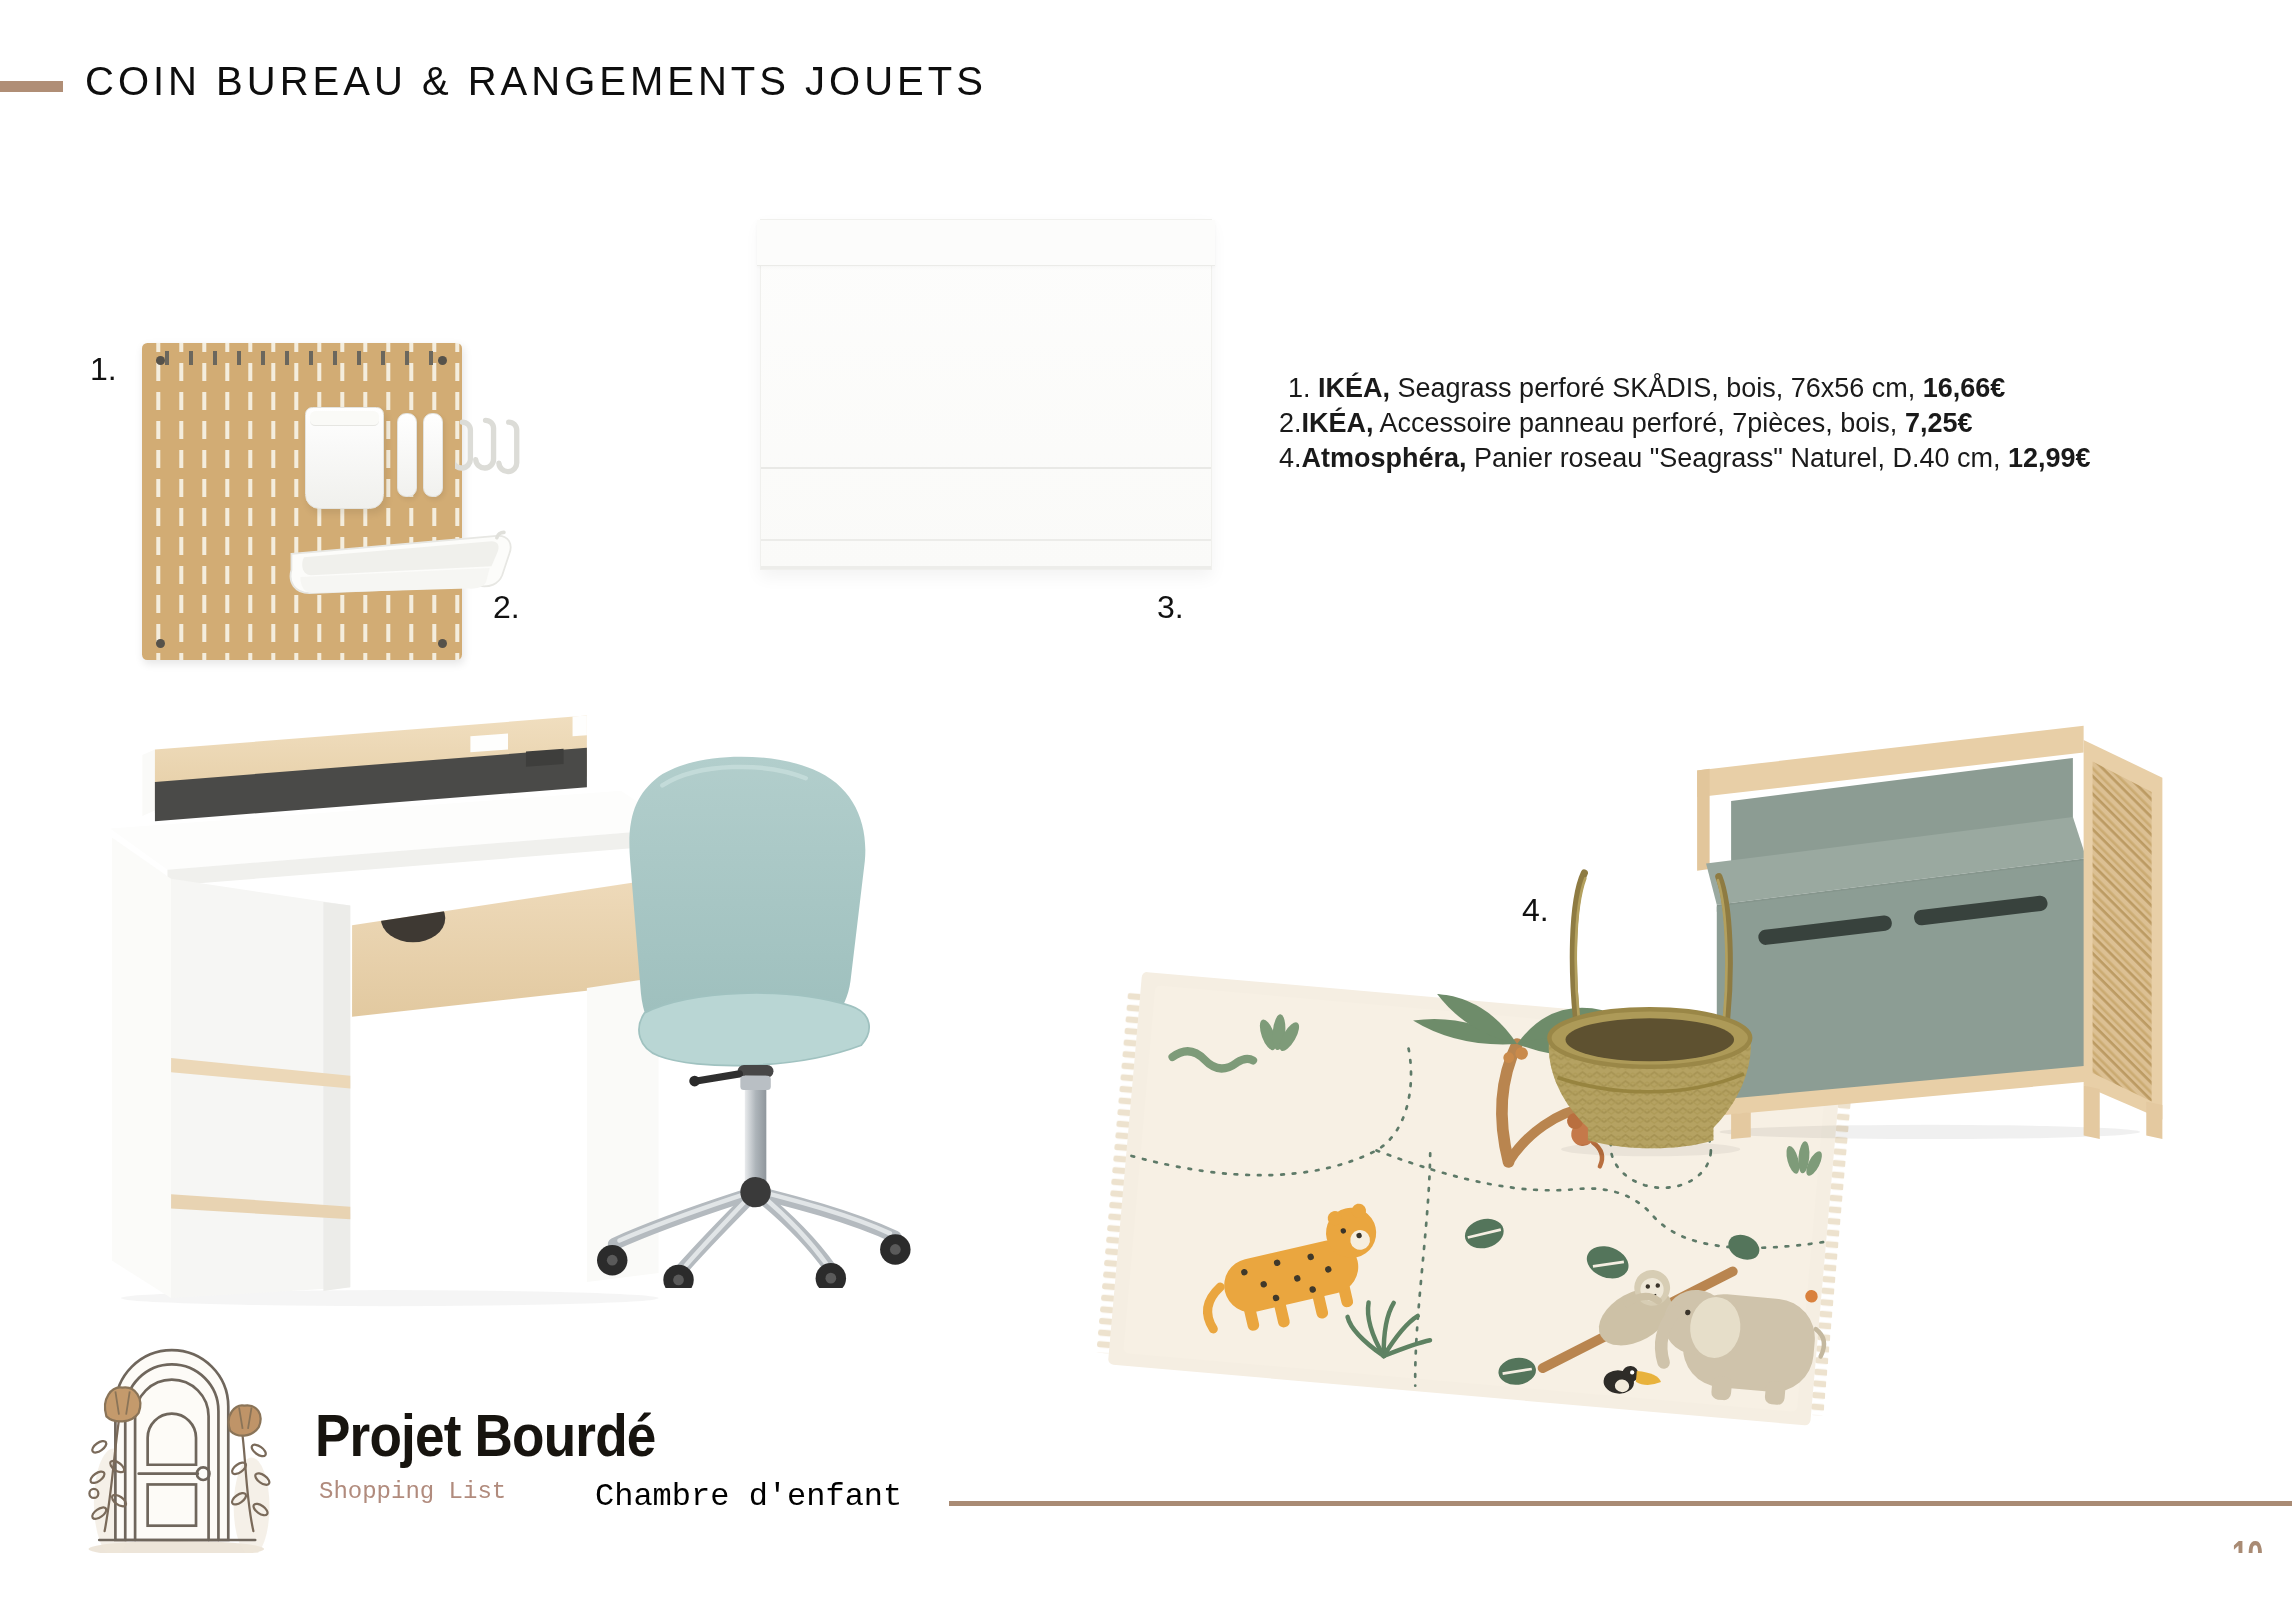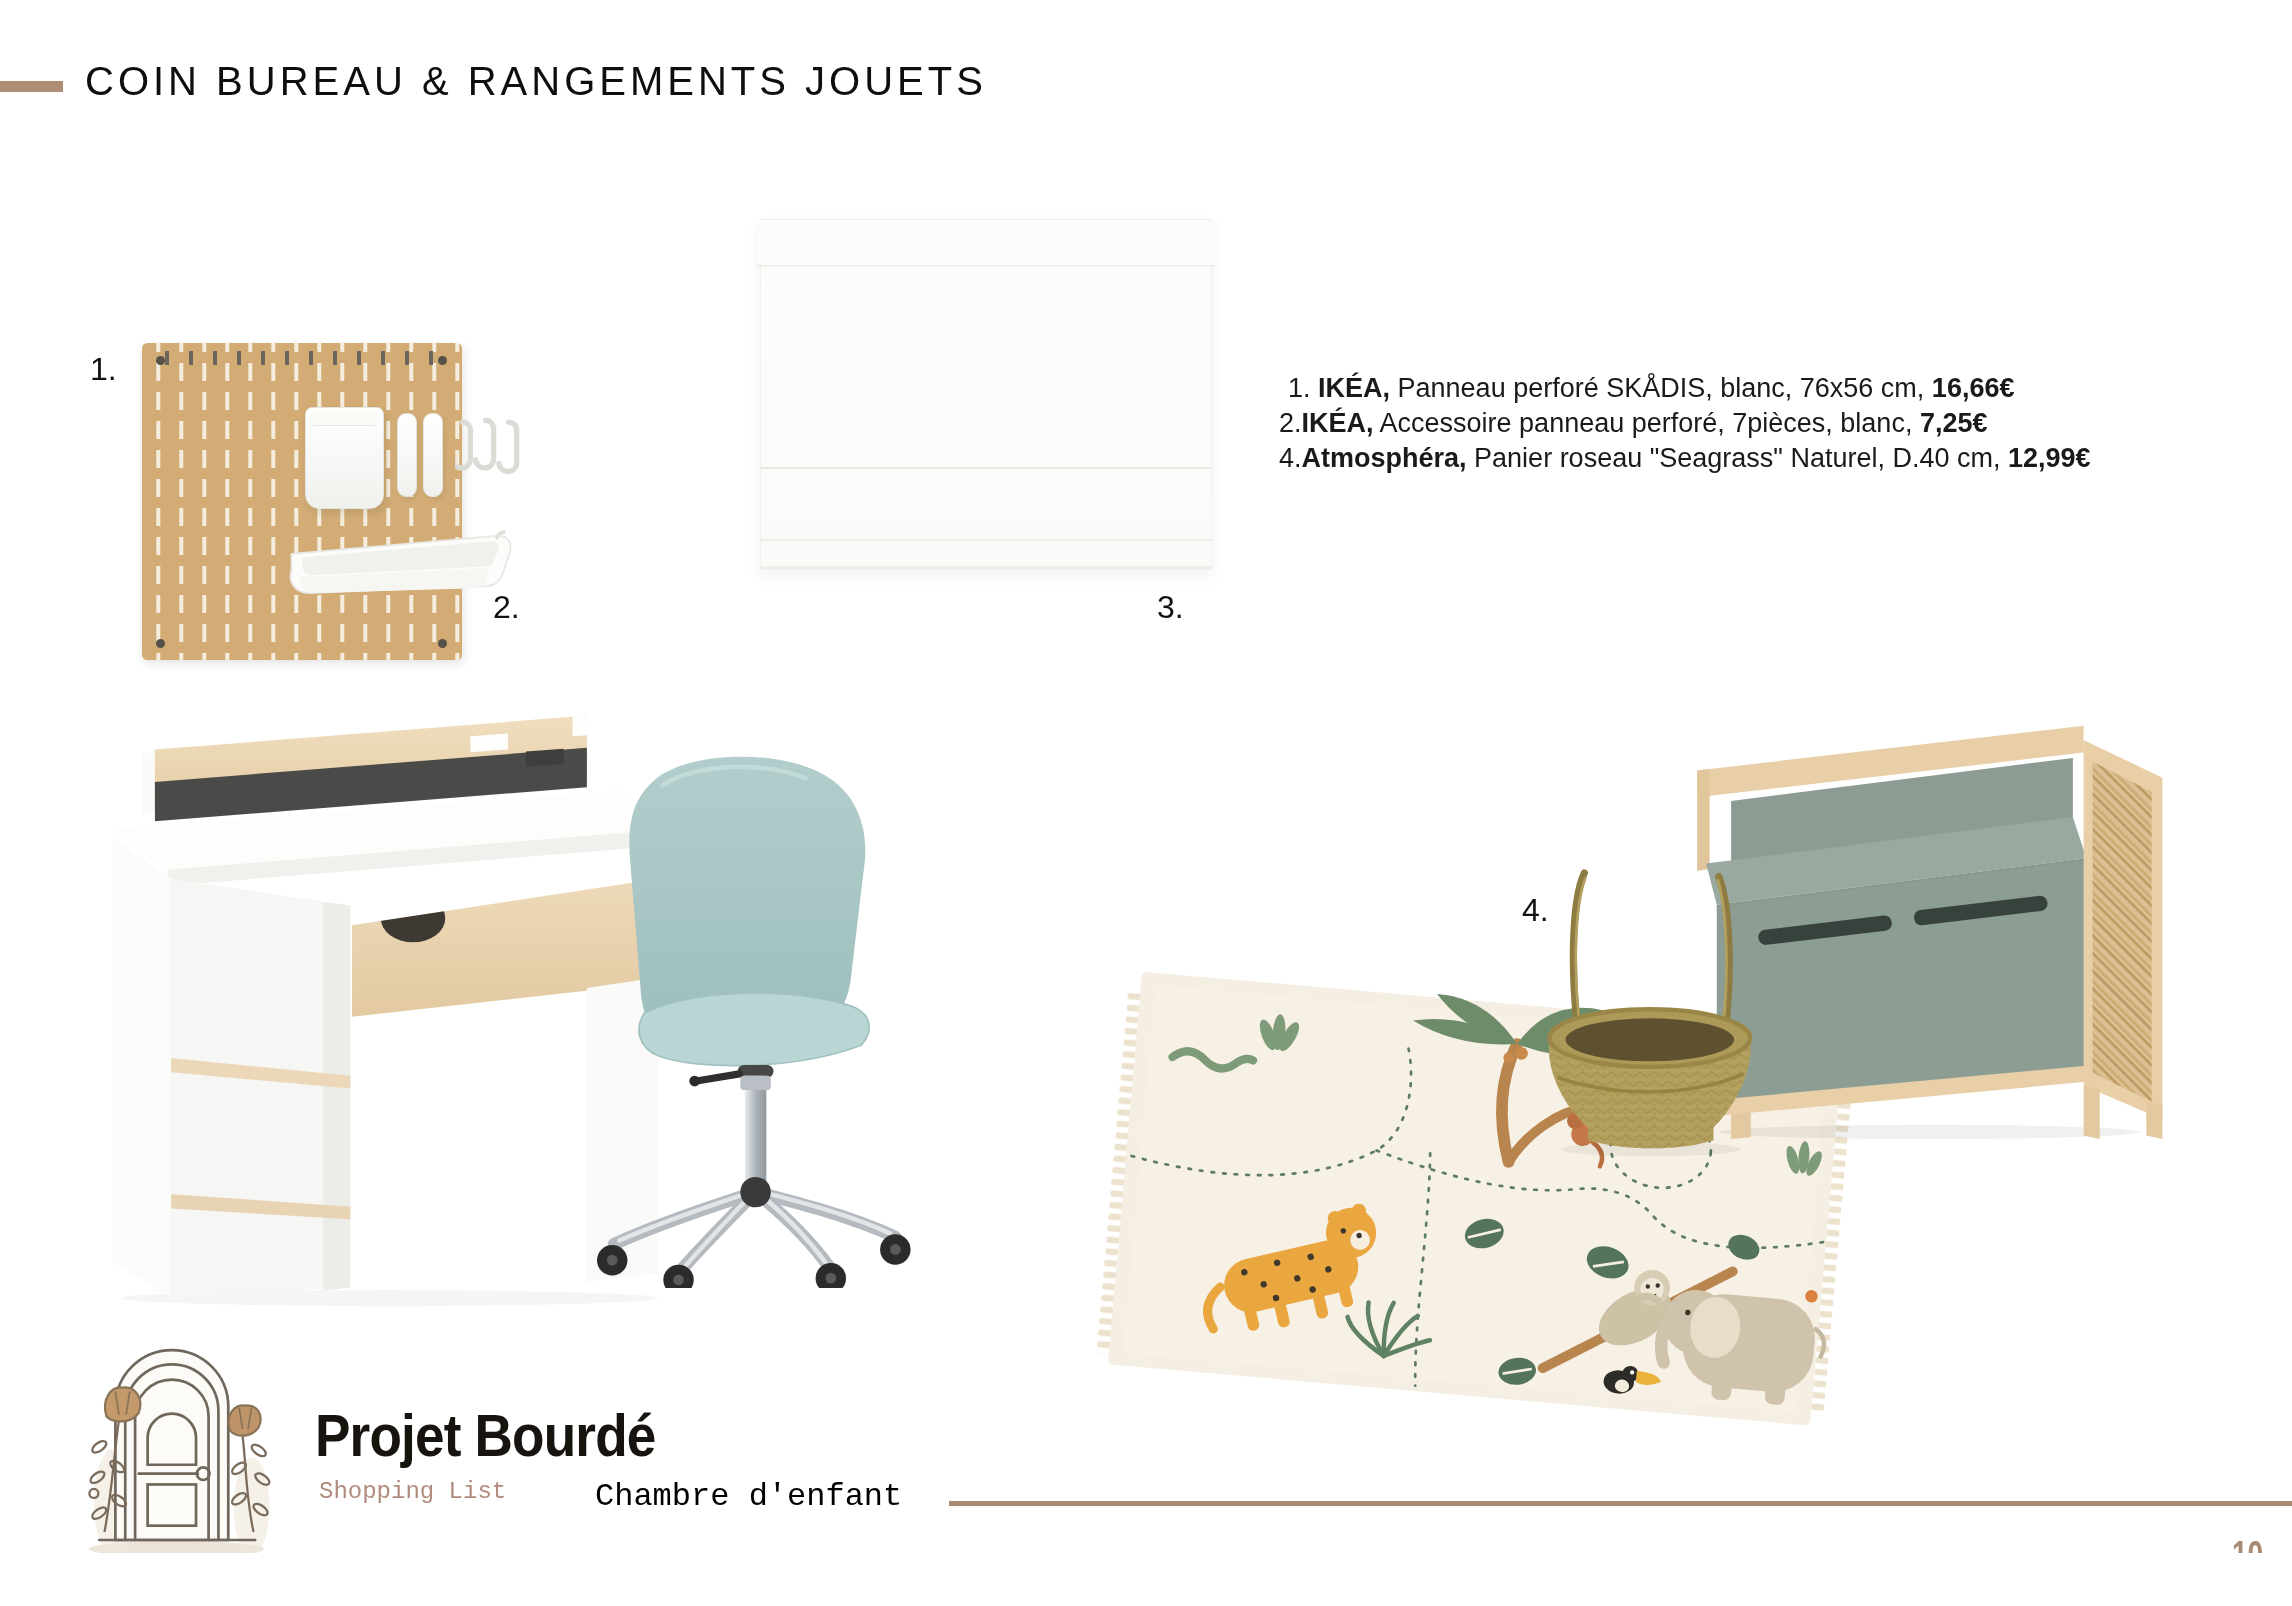--- a/index.html
+++ b/index.html
@@ -62,22 +62,22 @@
 </style>
 </head>
 <body>
 
 <div id="page">
 
   <div class="abs title-dash"></div>
   <div class="abs page-title">COIN BUREAU &amp; RANGEMENTS JOUETS</div>
 
   <div class="abs product-list">
-    <div class="product-line first"><span>1. </span><span class="b">IKÉA,</span><span> Panneau perforé SKÅDIS, blanc, 76x56 cm, </span><span class="b">16,66€</span></div>
-    <div class="product-line"><span>2.</span><span class="b">IKÉA,</span><span> Accessoire panneau perforé, 7pièces, blanc, </span><span class="b">7,25€</span></div>
+    <div class="product-line first"><span>1. </span><span class="b">IKÉA,</span><span> Seagrass perforé SKÅDIS, bois, 76x56 cm, </span><span class="b">16,66€</span></div>
+    <div class="product-line"><span>2.</span><span class="b">IKÉA,</span><span> Accessoire panneau perforé, 7pièces, bois, </span><span class="b">7,25€</span></div>
     <div class="product-line"><span>4.</span><span class="b">Atmosphéra,</span><span> Panier roseau "Seagrass" Naturel, D.40 cm, </span><span class="b">12,99€</span></div>
   </div>
 
   <div class="abs fig-label" style="left:90px;top:351px;">1.</div>
   <div class="abs fig-label" style="left:493px;top:589px;">2.</div>
   <div class="abs fig-label" style="left:1157px;top:589px;">3.</div>
   <div class="abs fig-label" style="left:1522px;top:892px;">4.</div>
 
   <div class="abs pegboard-group">
     <div class="pegboard">

